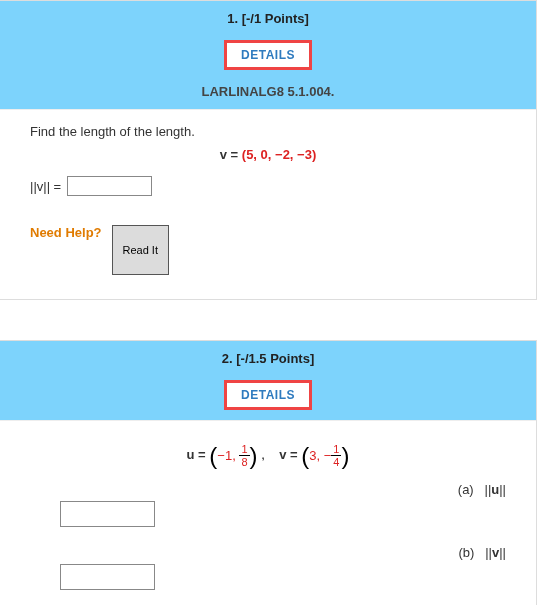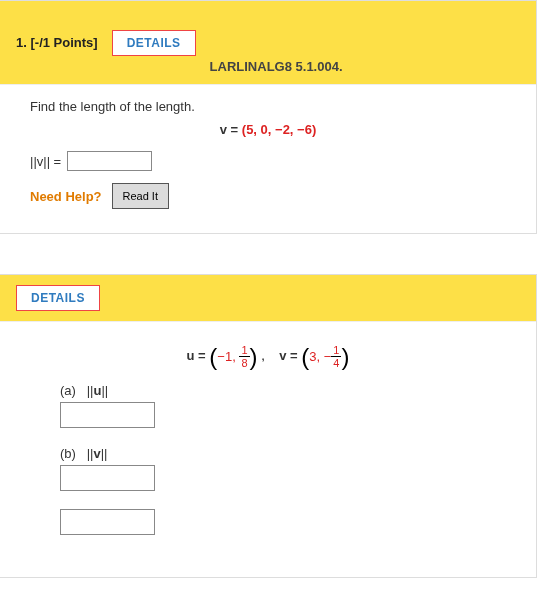--- a/index.html
+++ b/index.html
@@ -16,68 +16,67 @@
     border-left: none;
     border-right: 1px solid #ddd;
     margin-bottom: 40px;
     background: #fff;
   }
   .q-header {
     display: flex;
     align-items: center;
     padding: 10px 16px;
     border-bottom: 1px solid #eee;
-    background: #fde047;
+    background: #7dd3fc;
     gap: 14px;
+    flex-direction: column;
   }
   .q-title {
     font-weight: bold;
     color: #222;
   }
   .details-btn {
-    border: 1px solid #ef4444;
+    border: 3px solid #ef4444;
     color: #2f7bbf;
     background: #fff;
     padding: 5px 14px;
     font-size: 12px;
     font-weight: bold;
     letter-spacing: 0.5px;
     cursor: pointer;
   }
   .qref {
     font-weight: bold;
     color: #444;
-    margin-top: 48px;
   }
   .q-body {
     padding: 14px 30px 24px 30px;
   }
   .prompt { margin-bottom: 6px; }
   .vector-red { color: #d22; font-weight: bold; }
   .eq-line { margin-top: 6px; display:flex; align-items:center; gap:6px; }
   .answer-input {
     width: 85px;
     height: 20px;
     border: 1px solid #888;
     background: #fff;
     display:inline-block;
   }
   .need-help {
-    margin-top: 12px;
+    margin-top: 29px;
     color: #e07b00;
     font-weight: bold;
     display:flex;
-    align-items:center;
     gap:10px;
   }
   .readit {
     background: #dcdcdc;
     border: 1px solid #555;
     font-size: 11px;
-    padding: 6px 10px;
+    padding: 18px 10px;
     cursor: pointer;
     color:#000;
     font-weight: normal;
   }
   .center-eq { text-align:center; margin:8px 0 14px 0; }
   .paren-vec {
     display:inline-flex;
     align-items:center;
     vertical-align:middle;
   }
@@ -89,21 +88,21 @@
   .frac {
     display:inline-flex;
     flex-direction:column;
     align-items:center;
     font-size:11px;
     line-height:12px;
     vertical-align:middle;
   }
   .frac .num { border-bottom:1px solid #000; padding:0 2px;}
   .frac .den { padding:0 2px;}
-  .sub-part { margin: 10px 0 4px 30px; }
+  .sub-part { margin: 10px 0 4px 30px; text-align: right; }
   .sub-answer { margin-left:30px; }
   .answer-box {
     width: 95px; height: 26px;
     border:1px solid #888; background:#fff; display:block;
     margin-top:4px; margin-bottom:18px;
   }
   .red { color:#d22; }
 </style>
 </head>
 <body>
@@ -114,35 +113,39 @@
       <span>1.</span>
       <span>[-/1 Points]</span>
     </span>
     <button class="details-btn">DETAILS</button>
     <span class="qref">LARLINALG8 5.1.004.</span>
   </div>
   <div class="q-body">
     <div class="prompt">Find the length of the length.</div>
     <div class="center-eq">
       <b>v =</b>
-      <span class="vector-red">(5, 0, −2, −6)</span>
+      <span class="vector-red">(5, 0, −2, −3)</span>
     </div>
     <div class="eq-line">
       <span>||v||  =</span>
       <span class="answer-input"></span>
     </div>
     <div class="need-help">
       <span>Need Help?</span>
       <button class="readit">Read It</button>
     </div>
   </div>
 </div>
 
 <div class="question">
   <div class="q-header">
+    <span class="q-title">
+      <span>2.</span>
+      <span>[-/1.5 Points]</span>
+    </span>
     <button class="details-btn">DETAILS</button>
   </div>
   <div class="q-body">
     <div class="center-eq">
       <b>u =</b>
       <span class="paren-vec red">
         <span class="big-paren">(</span>
         <span>−1,</span>&nbsp;
         <span class="frac">
           <span class="num">1</span>

